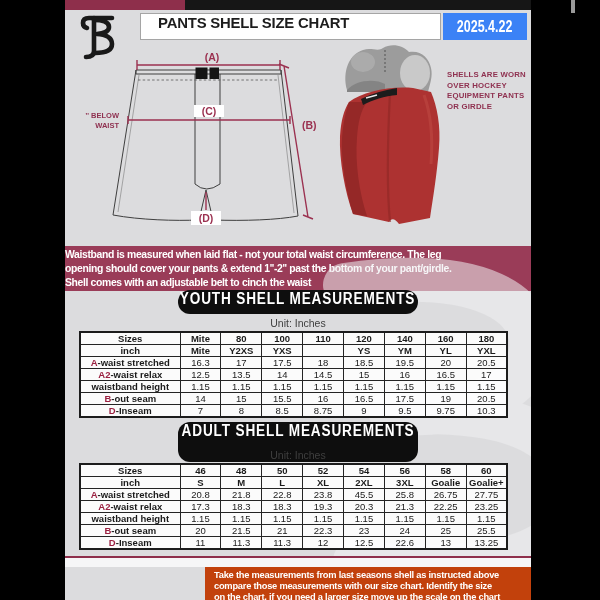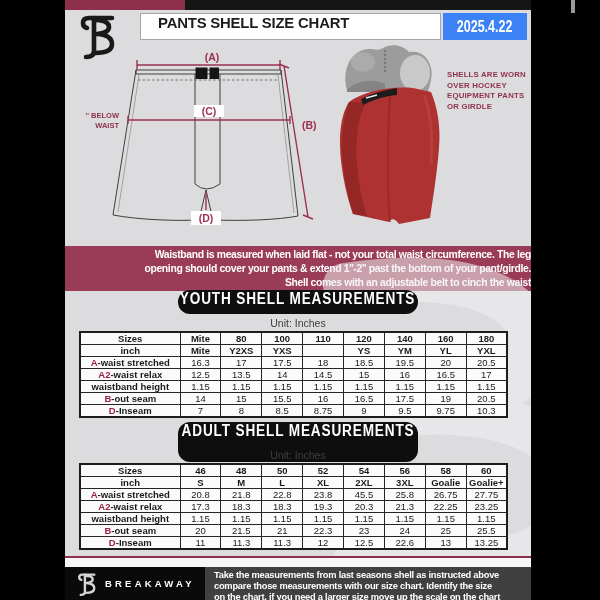--- a/index.html
+++ b/index.html
@@ -24,21 +24,21 @@
   .datebox span{color:#fff;font-size:16px;font-weight:700;transform:scaleX(.78);white-space:nowrap;letter-spacing:0;}
 
   
   .diagram{left:20px;top:48px;width:240px;height:185px;}
   .photo{left:268px;top:42px;width:118px;height:196px;}
   .photonote{left:382px;top:70px;width:84px;color:#8f3150;font-size:7.8px;font-weight:700;
              line-height:10.6px;letter-spacing:.2px;}
 
   
   .banner{left:0;top:246px;width:466px;height:45px;background:#9a3c58;color:#fff;
-          display:flex;flex-direction:column;justify-content:center;align-items:flex-end;}
+          display:flex;flex-direction:column;justify-content:center;align-items:flex-start;}
   .banner div{font-size:10.4px;font-weight:700;letter-spacing:-0.35px;line-height:14px;white-space:nowrap;}
 
   
   .pill{left:0;right:0;margin:0 auto;width:240px;height:24px;background:#0e0e0e;border-radius:12px;
         display:flex;justify-content:center;}
   .pill span{color:#fff;font-size:16px;font-weight:700;letter-spacing:1px;transform:scaleX(.85);white-space:nowrap;}
   .pill.youth{top:290px;}
   .pill.adult{top:422px;height:40px;}
   .unit{left:0;right:0;text-align:center;color:#3f3f3f;font-size:10.5px;font-weight:400;}
   .unit.youth{top:317px;}
@@ -59,21 +59,21 @@
   .watermark{left:250px;top:255px;width:300px;height:330px;opacity:.55;}
 
   
   .hairline{left:0;top:556px;width:466px;height:2px;background:#8e2f4b;}
   .whiteband{left:0;top:558px;width:466px;height:9px;background:#f6f6f7;}
 
   
   .footer-black{left:0;top:567px;width:140px;height:33px;background:#0a0a0a;display:flex;align-items:center;}
   .footer-logo{margin-left:10px;width:24px;height:26px;color:#d6d6d6;}
   .brandname{color:#fff;font-size:9.5px;font-weight:700;letter-spacing:3.2px;margin-left:6px;white-space:nowrap;}
-  .footer-maroon{left:140px;top:567px;width:326px;height:33px;background:#404040;color:#fff;
+  .footer-maroon{left:140px;top:567px;width:326px;height:33px;background:#c2410c;color:#fff;
                  padding:3px 0 0 9px;}
   .footer-maroon div{font-size:9.5px;font-weight:700;line-height:10.8px;letter-spacing:-0.25px;
                      transform:scaleX(.98);transform-origin:left center;white-space:nowrap;}
 
   svg text{font-family:"Liberation Sans", sans-serif;}
 </style>
 </head>
 <body>
 
 <div class="stage">
@@ -366,29 +366,19 @@
             <td>22.6</td>
             <td>13</td>
             <td>13.25</td>
           </tr>
         </tbody>
     </table>
 
     <div class="abs hairline"></div>
     <div class="abs whiteband"></div>
 
-    <div class="abs footer-black">
-      <svg class="footer-logo" viewBox="0 0 44 50">
-        <g fill="none" stroke="currentColor" stroke-width="4.6" stroke-linecap="round" stroke-linejoin="round">
-          <path d="M36 7 H13 Q7 7 7 12 Q7 16 11 17"></path>
-          <path d="M18 7 V40 Q18 46 10 46"></path>
-          <path d="M18 9 Q33 9 33 16 Q33 22 21 23 Q36 24 36 33 Q36 42 19 42"></path>
-        </g>
-      </svg>
-      <span class="brandname">BREAKAWAY</span>
-    </div>
     <div class="abs footer-maroon">
       <div>Take the measurements from last seasons shell as instructed above</div>
       <div>compare those measurements  with our size chart. Identify the size</div>
       <div>on the chart, if you need a larger size move up the scale on the chart</div>
     </div>
   </div>
 </div>
 
 </body></html>

